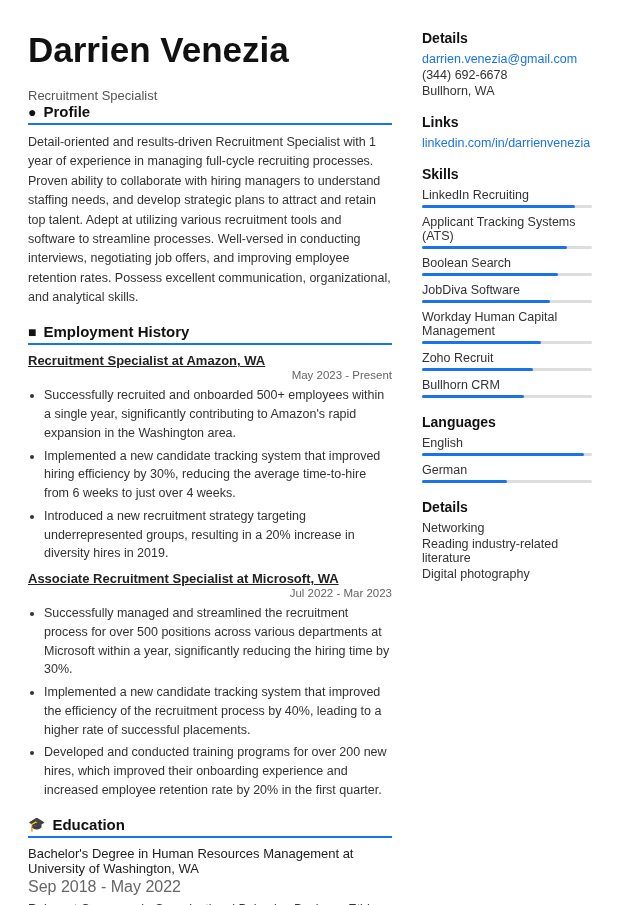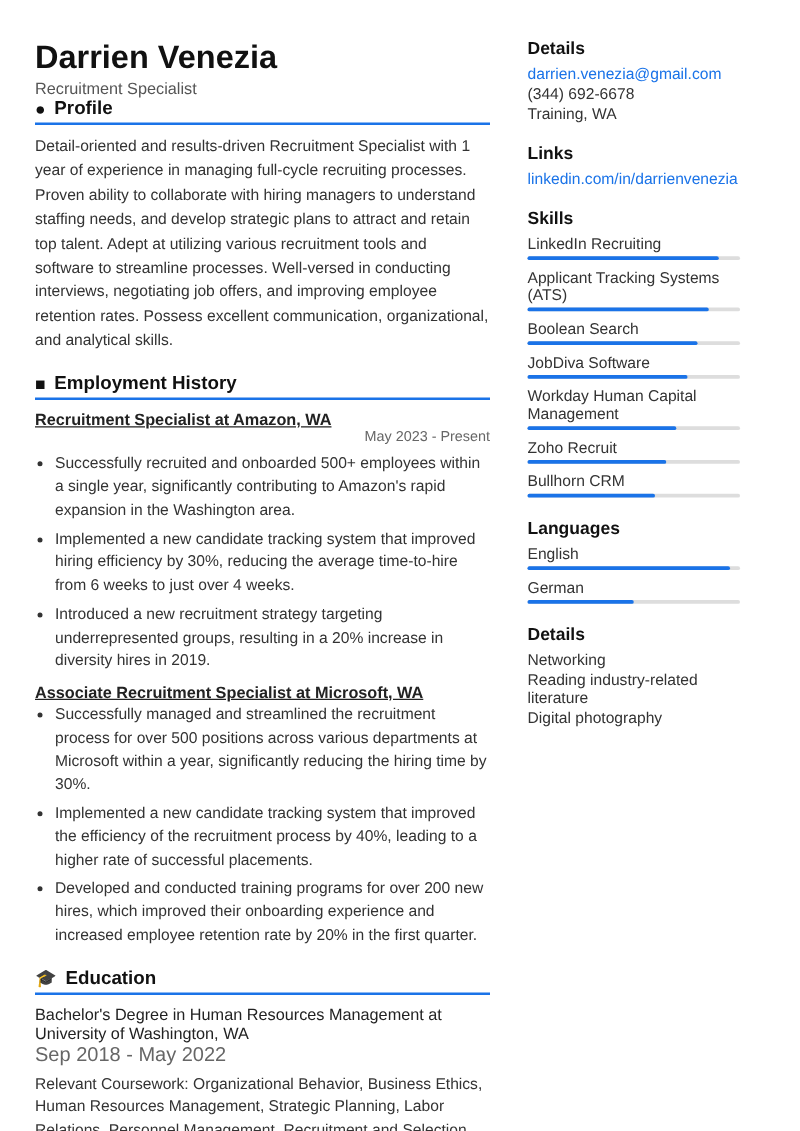--- a/index.html
+++ b/index.html
@@ -20,24 +20,24 @@
     .left-col {
       flex: 1;
       padding: 0 18px 0 28px;
       max-width: 410px;
     }
     .right-col {
       width: 200px;
       padding: 0 18px 0 12px;
     }
     .name {
-      font-size: 26px;
+      font-size: 35px;
       font-weight: bold;
       color: #111;
-      margin-bottom: 2px;
+      margin-bottom: 18px;
     }
     .title {
       font-size: 13px;
       color: #555;
     }
     .section {
       margin-bottom: 16px;
     }
     .section-title {
       font-size: 15px;
@@ -182,20 +182,21 @@
         <div class="job-date">May 2023 - Present</div>
         <ul class="job-bullets">
           <li>Successfully recruited and onboarded 500+ employees within a single year, significantly contributing to Amazon's rapid expansion in the Washington area.</li>
           <li>Implemented a new candidate tracking system that improved hiring efficiency by 30%, reducing the average time-to-hire from 6 weeks to just over 4 weeks.</li>
           <li>Introduced a new recruitment strategy targeting underrepresented groups, resulting in a 20% increase in diversity hires in 2019.</li>
         </ul>
       </div>
 
       <div>
         <div class="job-title">Associate Recruitment Specialist at Microsoft, WA</div>
+        <div class="job-date">Jul 2022 - Mar 2023</div>
         <ul class="job-bullets">
           <li>Successfully managed and streamlined the recruitment process for over 500 positions across various departments at Microsoft within a year, significantly reducing the hiring time by 30%.</li>
           <li>Implemented a new candidate tracking system that improved the efficiency of the recruitment process by 40%, leading to a higher rate of successful placements.</li>
           <li>Developed and conducted training programs for over 200 new hires, which improved their onboarding experience and increased employee retention rate by 20% in the first quarter.</li>
         </ul>
       </div>
     </div>
 
     <div class="section">
       <div class="section-title">
@@ -208,21 +209,21 @@
     </div>
 
   </div>
 
   <div class="right-col">
 
     <div class="right-section">
       <div class="right-section-title">Details</div>
       <a class="detail-link" href="#">darrien.venezia@gmail.com</a>
       <div class="detail-item">(344) 692-6678</div>
-      <div class="detail-item">Training, WA</div>
+      <div class="detail-item">Bullhorn, WA</div>
     </div>
 
     <div class="right-section">
       <div class="right-section-title">Links</div>
       <a class="detail-link" href="#">linkedin.com/in/darrienvenezia</a>
     </div>
 
     <div class="right-section">
       <div class="right-section-title">Skills</div>
       <div id="skills-list">

